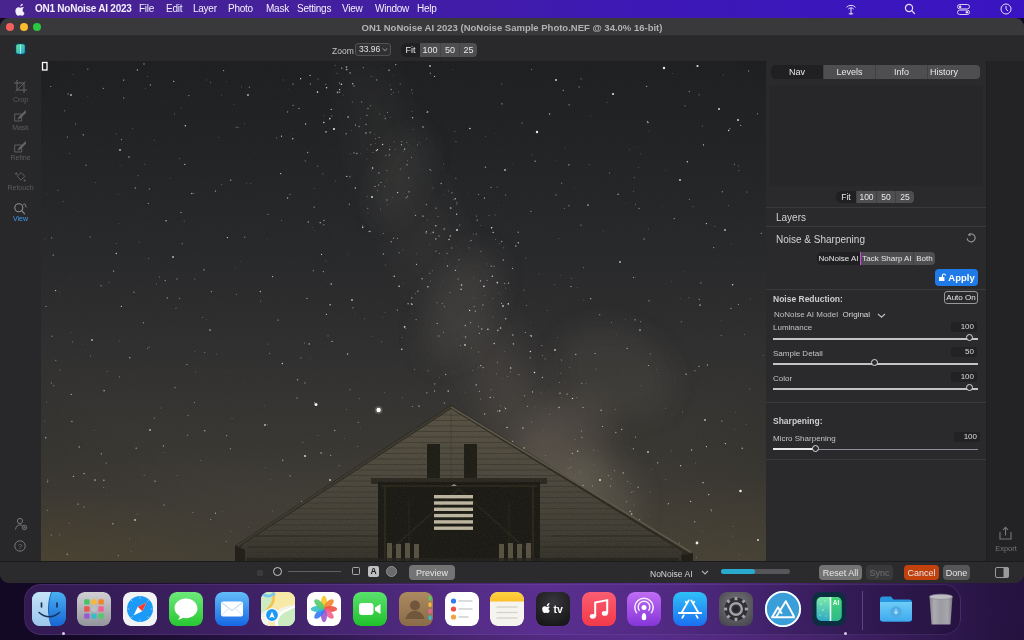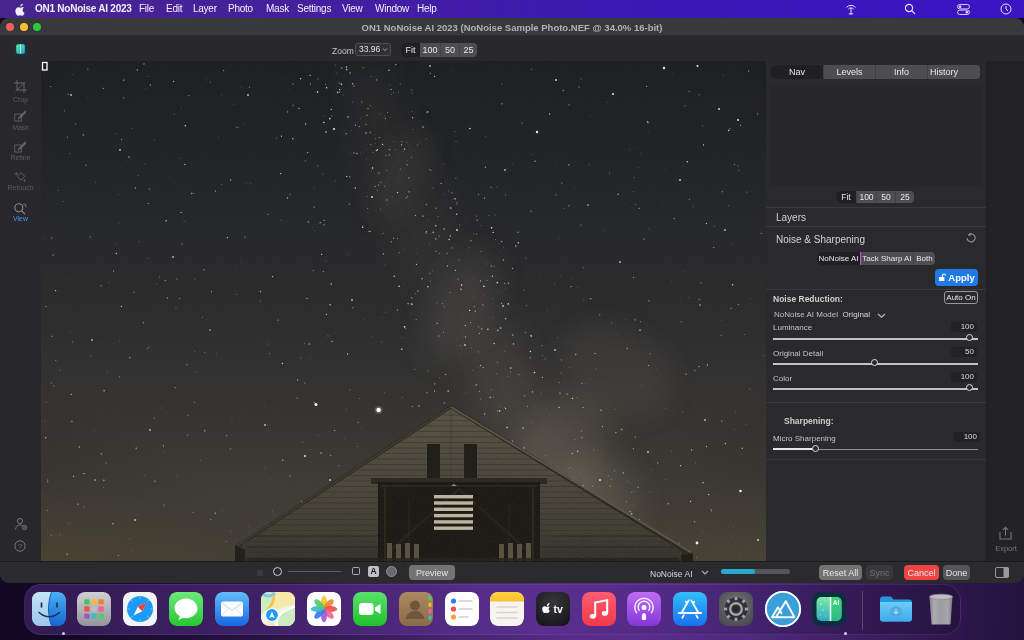--- a/index.html
+++ b/index.html
@@ -1210,30 +1210,30 @@
       <div class="abs" style="left:7px;top:233px;font-size:8.5px;font-weight:bold;color:#cecece">Noise Reduction:</div>
       <div class="abs" style="left:178px;top:230px;width:34px;height:13px;border:1px solid #98989a;border-radius:3px;font-size:8px;color:#e4e4e6;display:flex;align-items:center;justify-content:center;white-space:nowrap">Auto On</div>
       <div class="abs" style="left:8px;top:248.5px;font-size:8px;color:#c0c0c2;white-space:nowrap">NoNoise AI Model&nbsp;&nbsp;<span style="color:#d8d8da">Original</span></div>
       <svg class="abs" style="left:111px;top:251.5px" width="9" height="6" viewBox="0 0 9 6">
           <path d="M1 1l3.5 3.3L8 1" fill="none" stroke="#b8b8ba" stroke-width="1.2"></path>
         </svg>
       <div class="slbl" style="left:7px;top:262px">Luminance</div>
       <div class="vbox" style="left:185px;top:260.5px">100</div>
       <div class="track" style="top:277px"></div>
         <div class="knob" style="left:200px;top:273px"></div>
-      <div class="slbl" style="left:7px;top:287.5px">Original Detail</div>
+      <div class="slbl" style="left:7px;top:287.5px">Sample Detail</div>
       <div class="vbox" style="left:185px;top:286px">50</div>
       <div class="track" style="top:302px"></div>
         <div class="knob" style="left:104.6px;top:298px"></div>
       <div class="slbl" style="left:7px;top:312.5px">Color</div>
       <div class="vbox" style="left:185px;top:311px">100</div>
       <div class="track" style="top:327px"></div>
         <div class="knob" style="left:200px;top:323px"></div>
       <div class="divider" style="top:341px"></div>
-      <div class="abs" style="left:18px;top:355px;font-size:8.5px;font-weight:bold;color:#cecece">Sharpening:</div>
+      <div class="abs" style="left:7px;top:355px;font-size:8.5px;font-weight:bold;color:#cecece">Sharpening:</div>
       <div class="slbl" style="left:7px;top:372.5px">Micro Sharpening</div>
       <div class="vbox" style="left:188px;top:371px">100</div>
       <div class="track" style="top:387.5px;background:#90909a"></div>
       <div class="abs" style="left:6.5px;top:386.8px;width:44px;height:2.4px;background:#e8e8ea"></div>
       <div class="knob" style="left:45.7px;top:383.5px"></div>
       <div class="divider" style="top:398px"></div>
     </div>
     <div id="rrail" class="abs">
       <svg class="abs" style="left:11px;top:465px" width="15" height="15" viewBox="0 0 15 15">
           <g fill="none" stroke="#77777a" stroke-width="1.1">
@@ -1254,21 +1254,21 @@
       <div class="btn" style="left:409px;width:46px">Preview</div>
       <div class="abs" style="left:650px;top:6.5px;font-size:8.5px;color:#d6d6d8">NoNoise AI</div>
       <svg class="abs" style="left:701px;top:8px" width="8" height="5" viewBox="0 0 8 5">
           <path d="M1 1l3 3 3-3" fill="none" stroke="#b0b0b2" stroke-width="1.1"></path>
         </svg>
       <div class="abs" style="left:721px;top:7px;width:69px;height:4.5px;background:#55555a;border-radius:2.5px">
           <div style="width:34px;height:4.5px;background:#2aa9cf;border-radius:2.5px"></div>
         </div>
       <div class="btn" style="left:819px;width:43px">Reset All</div>
       <div class="btn" style="left:866px;width:27px;background:#39393b;color:#707072">Sync</div>
-      <div class="btn" style="left:904px;width:35px;background:#ef4444">Cancel</div>
+      <div class="btn" style="left:904px;width:35px;background:#c2410c">Cancel</div>
       <div class="btn" style="left:943px;width:27px;background:#565658">Done</div>
       <svg class="abs" style="left:995px;top:5px" width="14" height="11" viewBox="0 0 14 11">
           <rect x=".5" y=".5" width="13" height="10" rx="1.5" fill="none" stroke="#9a9a9c"></rect>
           <rect x="8.5" y=".5" width="5" height="10" fill="#9a9a9c"></rect>
         </svg>
     </div>
   </div>
 
   <div id="dock" class="abs">
       <div class="dicon" style="left:7.0px"><svg width="34" height="34" viewBox="0 0 34 34">

